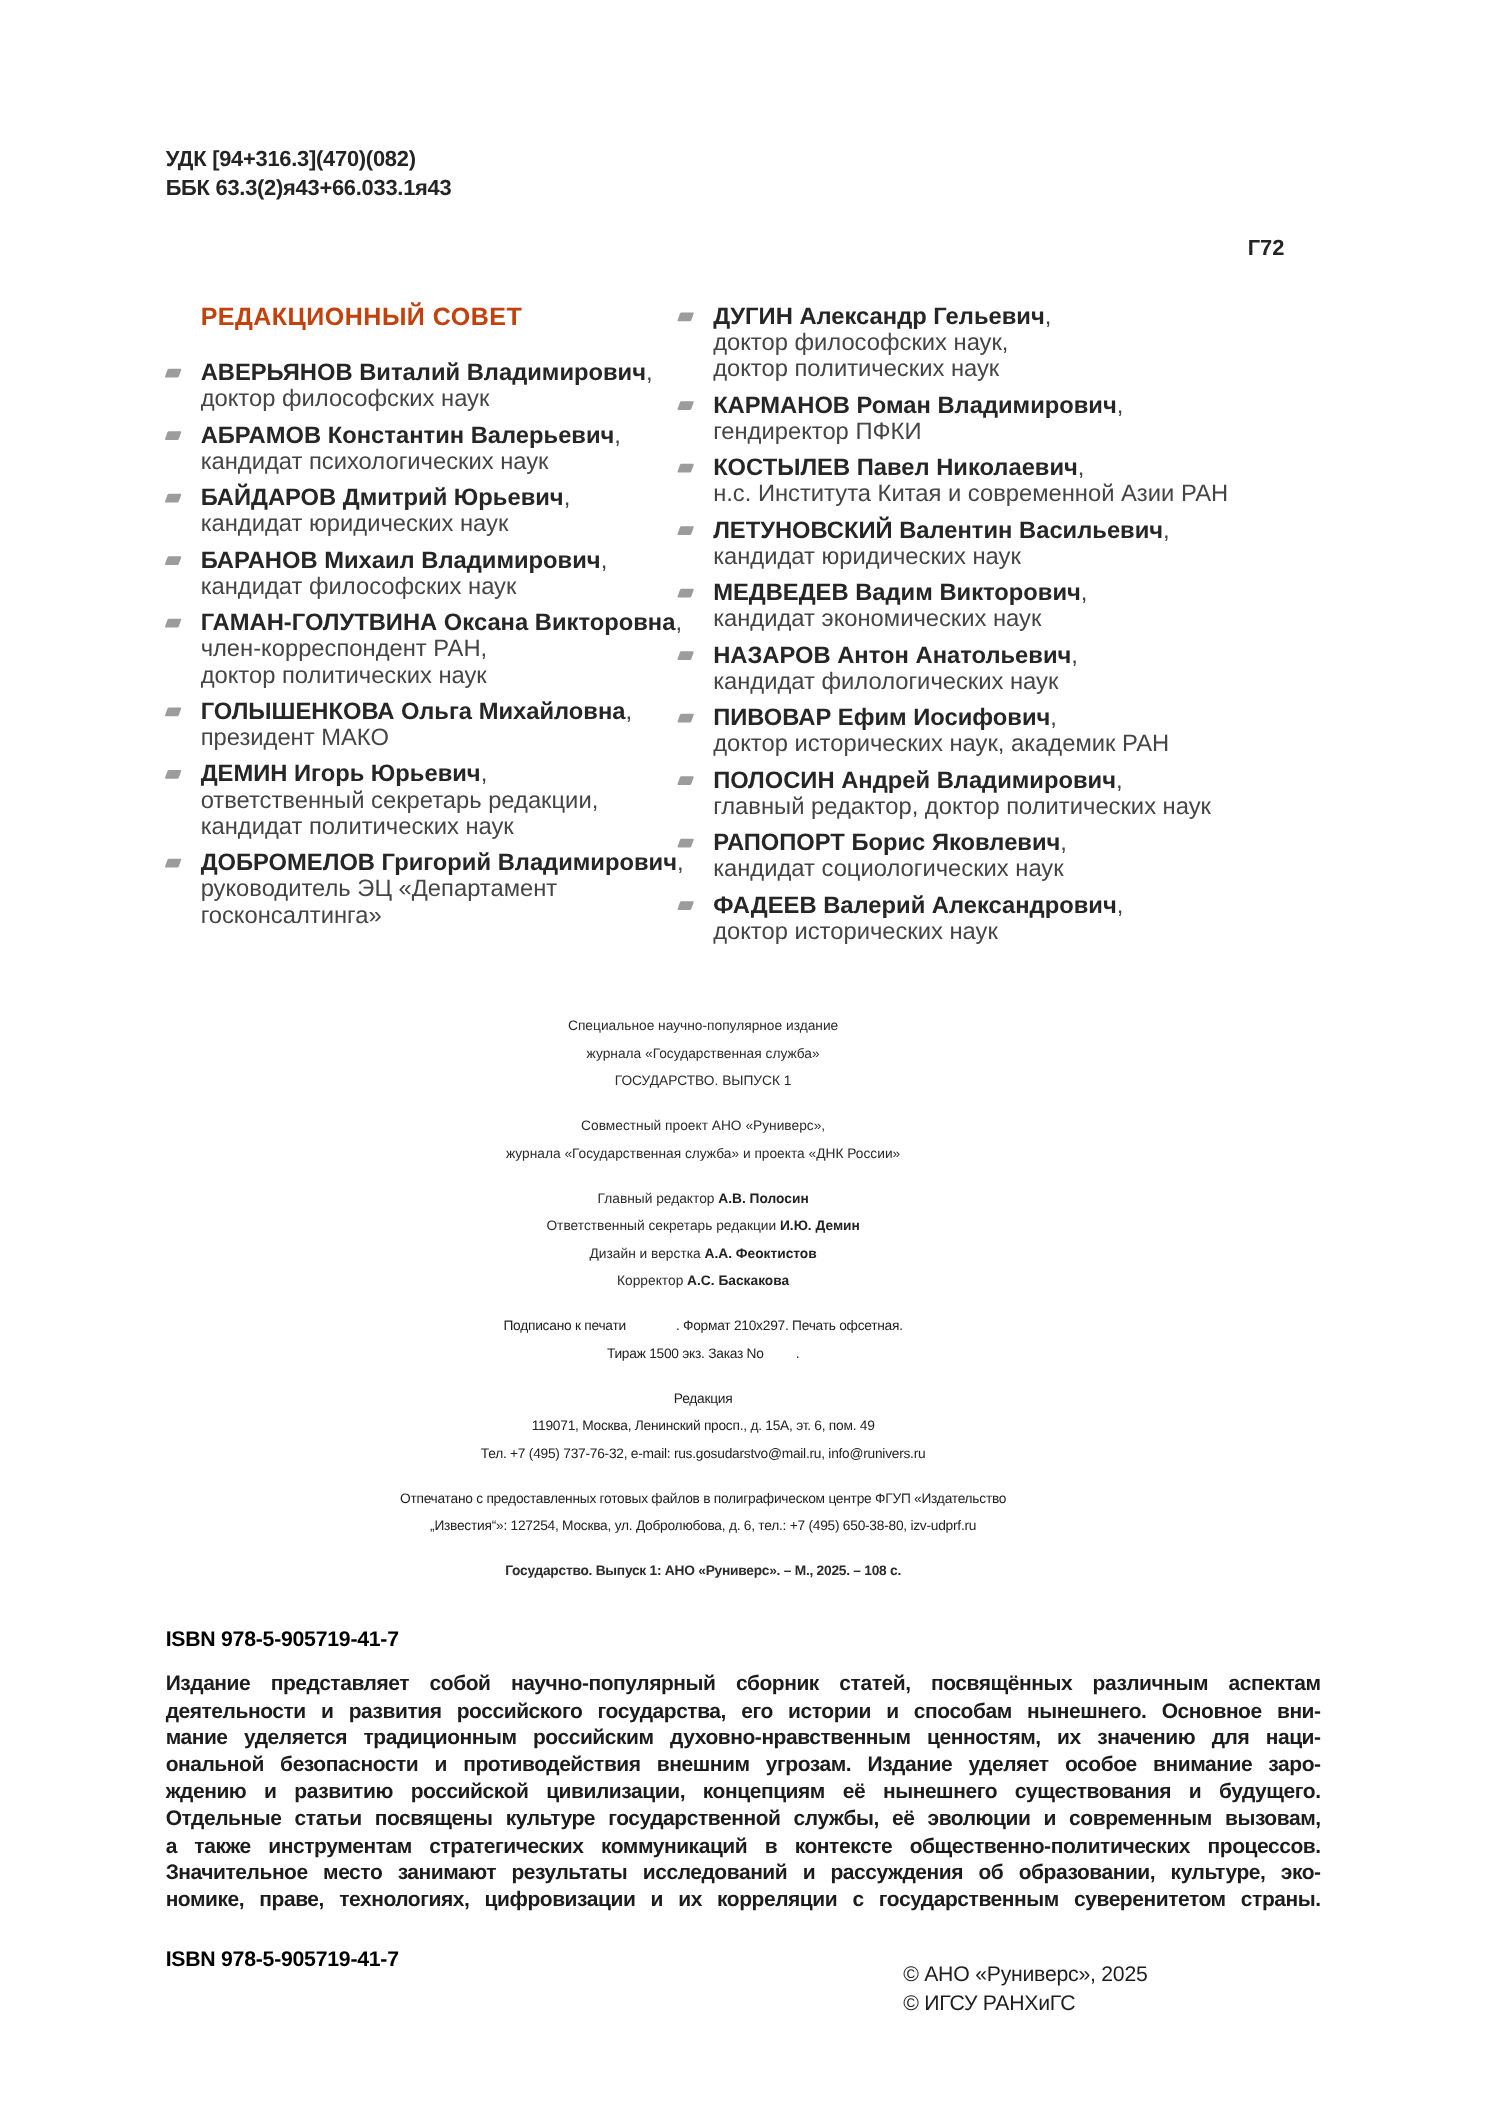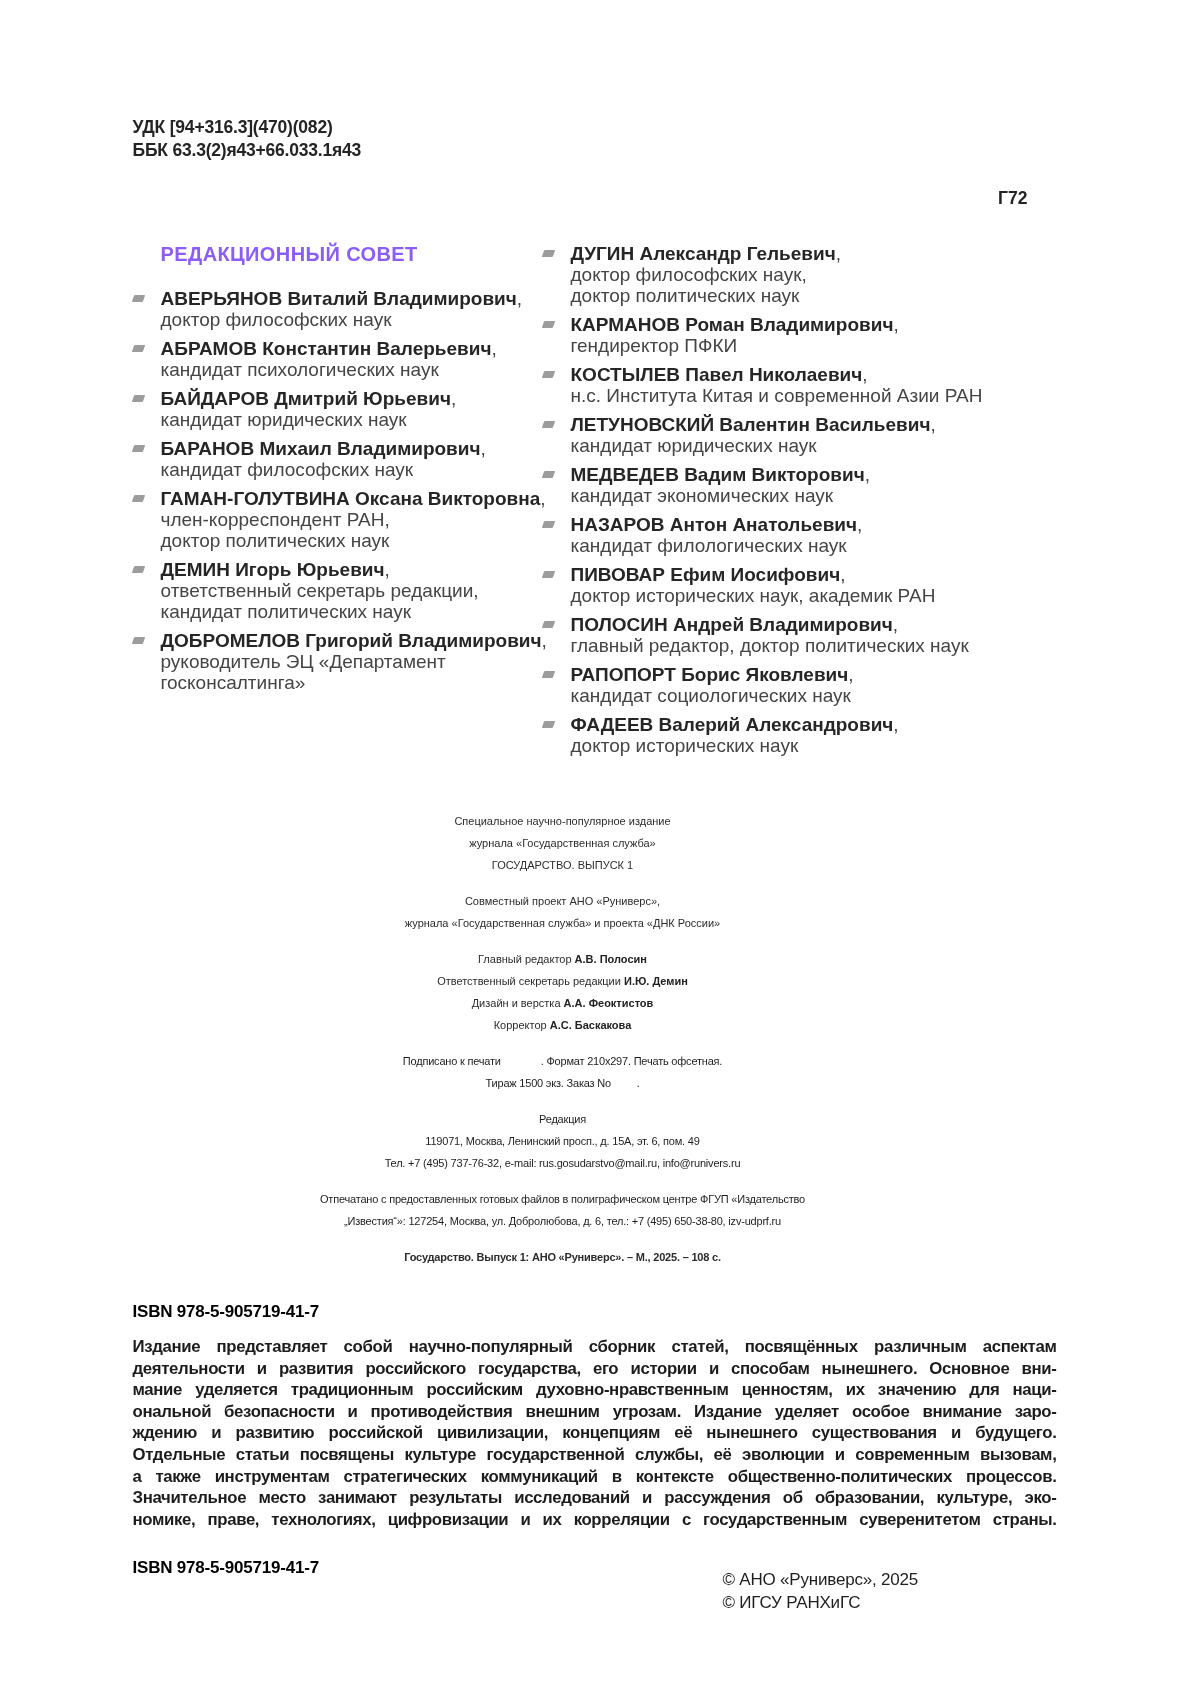--- a/index.html
+++ b/index.html
@@ -16,21 +16,21 @@
   }
   
   .code-block { font-size:17.5px; line-height:23px; font-weight:600; color:#242424; letter-spacing:-0.2px; }
   .code-sigla { margin-top:26px; margin-left:28px; font-size:17.5px; font-weight:600; color:#242424;text-align:right; }
 
   
   .board { display:flex; margin-top:34px; }
   .board-col-left { width:408px; flex:none; }
   .board-col-right { width:470px; flex:none; margin-left:2px; }
   .board-title {
-    font-size:20px; font-weight:700; color:#8b5cf6;
+    font-size:20px; font-weight:700; color:#c2410c;
     letter-spacing:0.4px; margin:0 0 22px 28px;
   }
   .entry { display:flex; margin-bottom:8px; }
   .bullet {
     width:11px; height:7px; flex:none;
     background:#9c9c9c; transform:skewX(-20deg);
     margin:7px 17px 0 0; border-radius:1px;
   }
   .entry-text { font-size:19px; line-height:21px; color:#454545; }
   .entry-name { font-weight:700; color:#262626; white-space:nowrap; }
@@ -108,20 +108,27 @@
 
           <div class="entry">
             <span class="bullet"></span>
             <div class="entry-text">
               <span class="entry-name">ГАМАН-ГОЛУТВИНА Оксана Викторовна</span><span class="entry-comma">,</span>
               <div class="entry-desc">член-корреспондент РАН,
 доктор политических наук</div>
             </div>
           </div>
 
+          <div class="entry">
+            <span class="bullet"></span>
+            <div class="entry-text">
+              <span class="entry-name">ГОЛЫШЕНКОВА Ольга Михайловна</span><span class="entry-comma">,</span>
+              <div class="entry-desc">президент МАКО</div>
+            </div>
+          </div>
 
           <div class="entry">
             <span class="bullet"></span>
             <div class="entry-text">
               <span class="entry-name">ДЕМИН Игорь Юрьевич</span><span class="entry-comma">,</span>
               <div class="entry-desc">ответственный секретарь редакции,
 кандидат политических наук</div>
             </div>
           </div>
 

